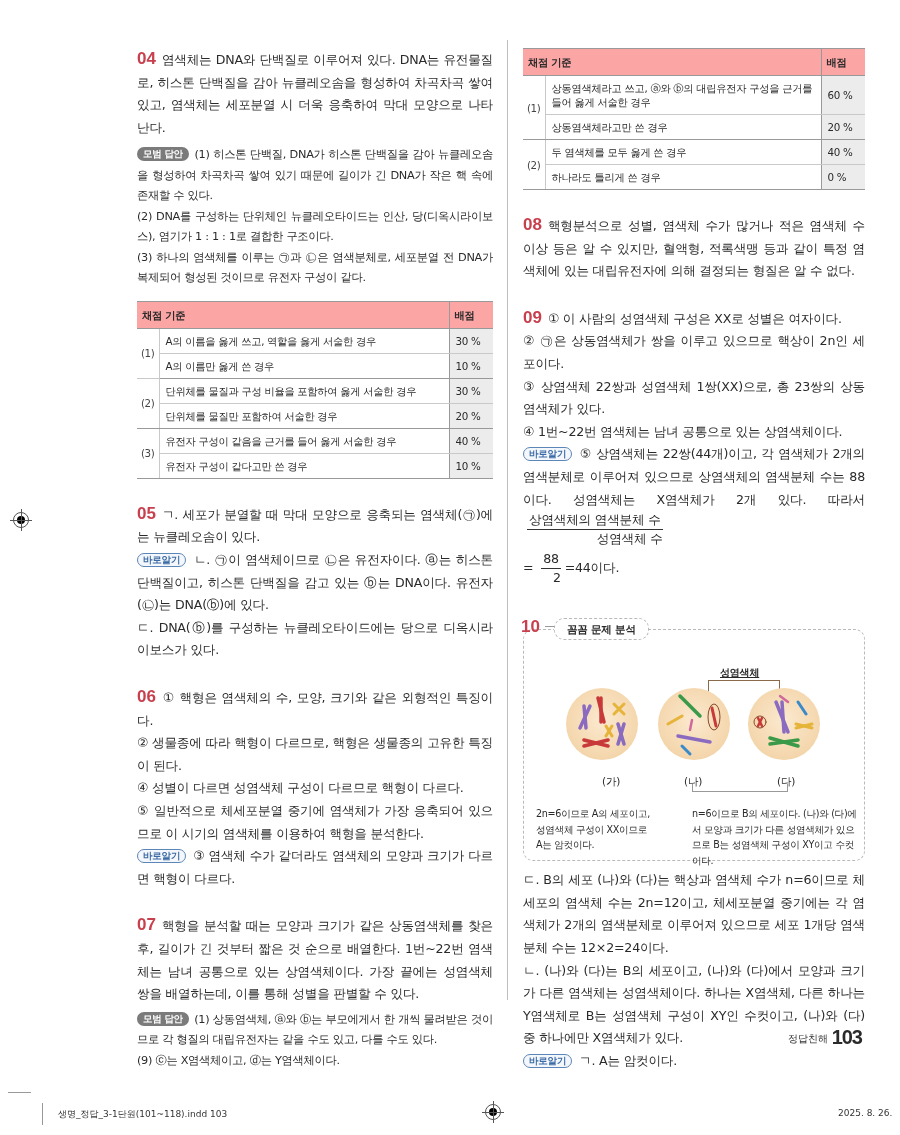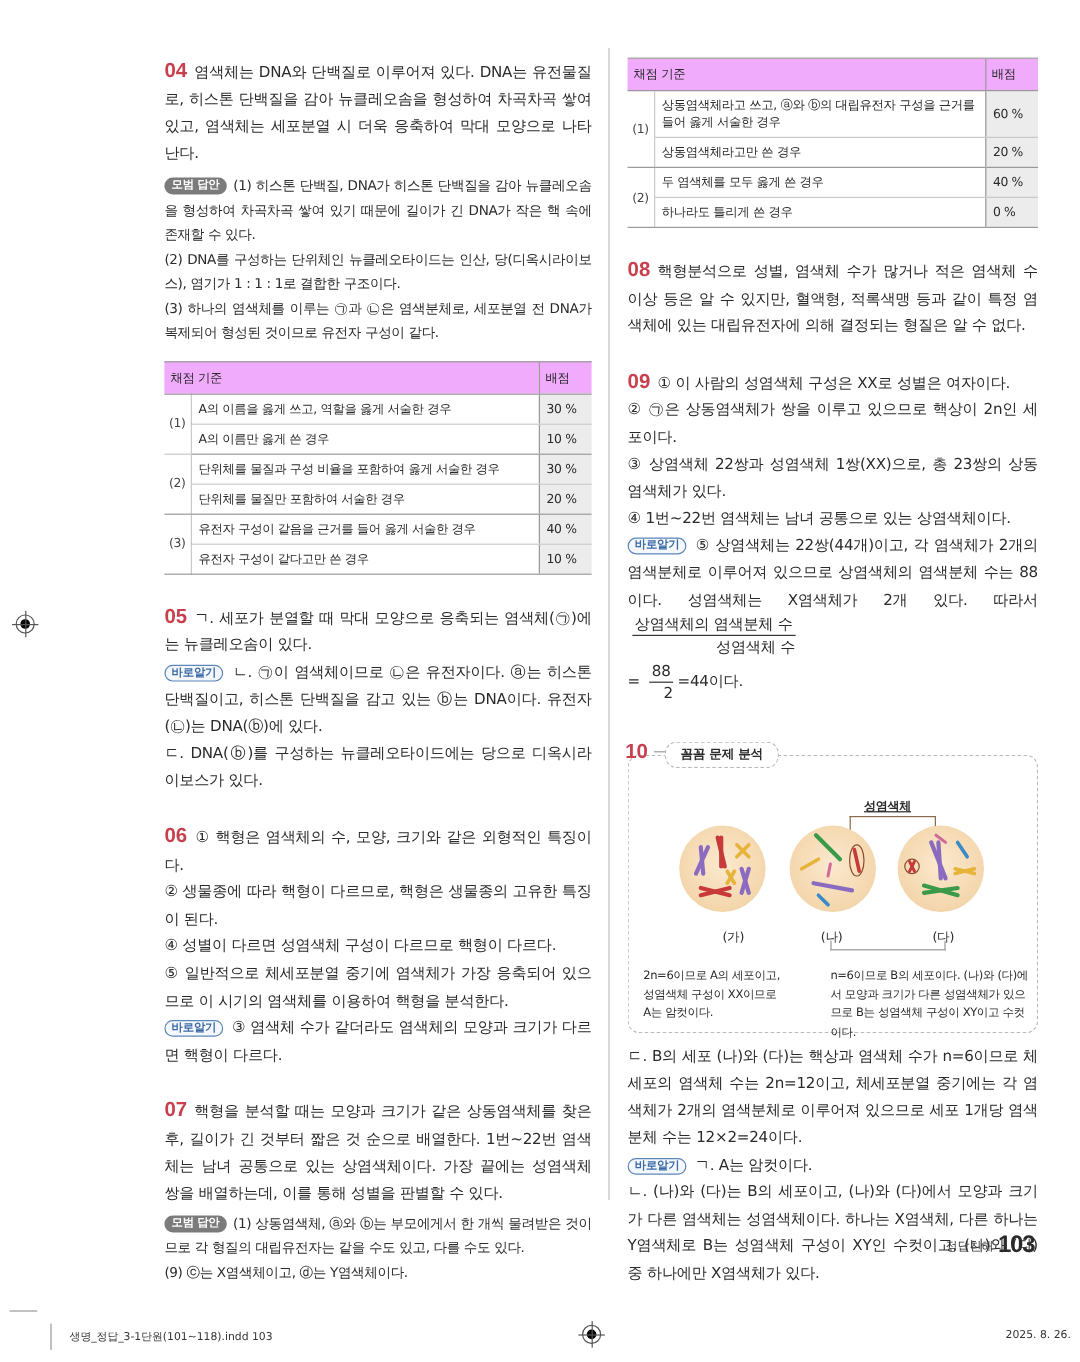--- a/index.html
+++ b/index.html
@@ -9,21 +9,21 @@
   .col-left { left: 137px; top: 48px; width: 356px; }
   .col-right { left: 523px; top: 48px; width: 342px; }
   .divider { position: absolute; left: 507px; top: 40px; width: 1px; height: 960px; background: #bfbfbf; }
   .qnum { color: #c8404e; font-weight: bold; font-size: 17px; font-family: "Liberation Sans", sans-serif; margin-right: 6px; letter-spacing: 0; text-align: right; }
   .para { text-align: justify; }
   .small { font-size: 11.3px; line-height: 20.5px; letter-spacing: -0.3px; }
   .badge-model { display: inline-block; background: #7b7b7b; color: #fff; font-size: 9.5px; line-height: 14px; padding: 0 6px; border-radius: 8px; font-weight: bold; vertical-align: 1px; margin-right: 2px; }
   .badge-fix { display: inline-block; border: 1px solid #5c86b8; color: #3b6aa5; font-size: 9.5px; line-height: 12px; padding: 0 5px; border-radius: 8px; font-weight: bold; vertical-align: 1px; margin-right: 3px; background: #f4f8fd; }
   .gap-lg { height: 24px; }
   table.score { width: 100%; border-collapse: collapse; font-size: 10.3px; line-height: 14px; letter-spacing: -0.3px; }
-  table.score th { background: #f0abfc; text-align: left; padding: 6px 5px; font-weight: normal; border-top: 1px solid #999; border-bottom: 1px solid #999; }
+  table.score th { background: #fca5a5; text-align: left; padding: 6px 5px; font-weight: bold; border-top: 1px solid #999; border-bottom: 1px solid #999; }
   table.score th.pts { border-left: 1px solid #999; width: 44px; }
   table.score td { padding: 5px 6px; border-bottom: 1px solid #c9c9c9; }
   table.score td.grp { width: 22px; text-align: center; border-right: 1px solid #c9c9c9; color: #444; padding: 0; }
   table.score td.pts { background: #ececec; border-left: 1px solid #999; width: 44px; }
   table.score tr.grp-end td { border-bottom: 1px solid #999; }
   .frac { display: inline-block; vertical-align: middle; text-align: right; margin-left: 4px; }
   .frac .num { display: block; border-bottom: 1px solid #333; padding: 0 2px; line-height: 18px; }
   .frac .den { display: block; line-height: 18px; }
   .analysis-box { position: relative; border: 1px dashed #b9b9b9; border-radius: 10px; height: 232px; margin-top: 4px; }
   .analysis-tag { position: absolute; left: 30px; top: -12px; background: #fff; border: 1px dashed #b9b9b9; border-radius: 10px; padding: 0 12px; font-size: 10.5px; font-weight: bold; line-height: 20px; }
@@ -273,25 +273,25 @@
       </div>
       <div class="cell-label" style="left:253px; top:140px;">(다)</div>
 
       <div style="position:absolute; left:168px; top:154px; width:96px; height:8px; border-bottom:1px solid #999; border-left:1px solid #999; border-right:1px solid #999;"></div>
 
       <div class="note" style="left:12px; top:176px; width:118px;">2n=6이므로 A의 세포이고, 성염색체 구성이 XX이므로 A는 암컷이다.</div>
       <div class="note" style="left:168px; top:176px; width:170px;">n=6이므로 B의 세포이다. (나)와 (다)에서 모양과 크기가 다른 성염색체가 있으므로 B는 성염색체 구성이 XY이고 수컷이다.</div>
     </div>
 
     <p class="para" style="margin-top:8px">ㄷ. B의 세포 (나)와 (다)는 핵상과 염색체 수가 n=6이므로 체세포의 염색체 수는 2n=12이고, 체세포분열 중기에는 각 염색체가 2개의 염색분체로 이루어져 있으므로 세포 1개당 염색분체 수는 12×2=24이다.</p>
+    <p class="para">ㄴ. (나)와 (다)는 B의 세포이고, (나)와 (다)에서 모양과 크기가 다른 염색체는 성염색체이다. 하나는 X염색체, 다른 하나는 Y염색체로 B는 성염색체 구성이 XY인 수컷이고, (나)와 (다) 중 하나에만 X염색체가 있다.</p>
     <p class="para">
       <span class="badge-fix">바로알기</span>
       <span>ㄱ. A는 암컷이다.</span>
     </p>
-    <p class="para">ㄴ. (나)와 (다)는 B의 세포이고, (나)와 (다)에서 모양과 크기가 다른 염색체는 성염색체이다. 하나는 X염색체, 다른 하나는 Y염색체로 B는 성염색체 구성이 XY인 수컷이고, (나)와 (다) 중 하나에만 X염색체가 있다.</p>
   </section>
 </div>
 
 <div class="footer-label">정답친해</div>
 <div class="footer-pg">103</div>
 
 <div class="trim"></div>
 <div class="slug-bar"></div>
 <div class="slug">생명_정답_3-1단원(101~118).indd   103</div>
 <div class="slug-date">2025. 8. 26.</div>

